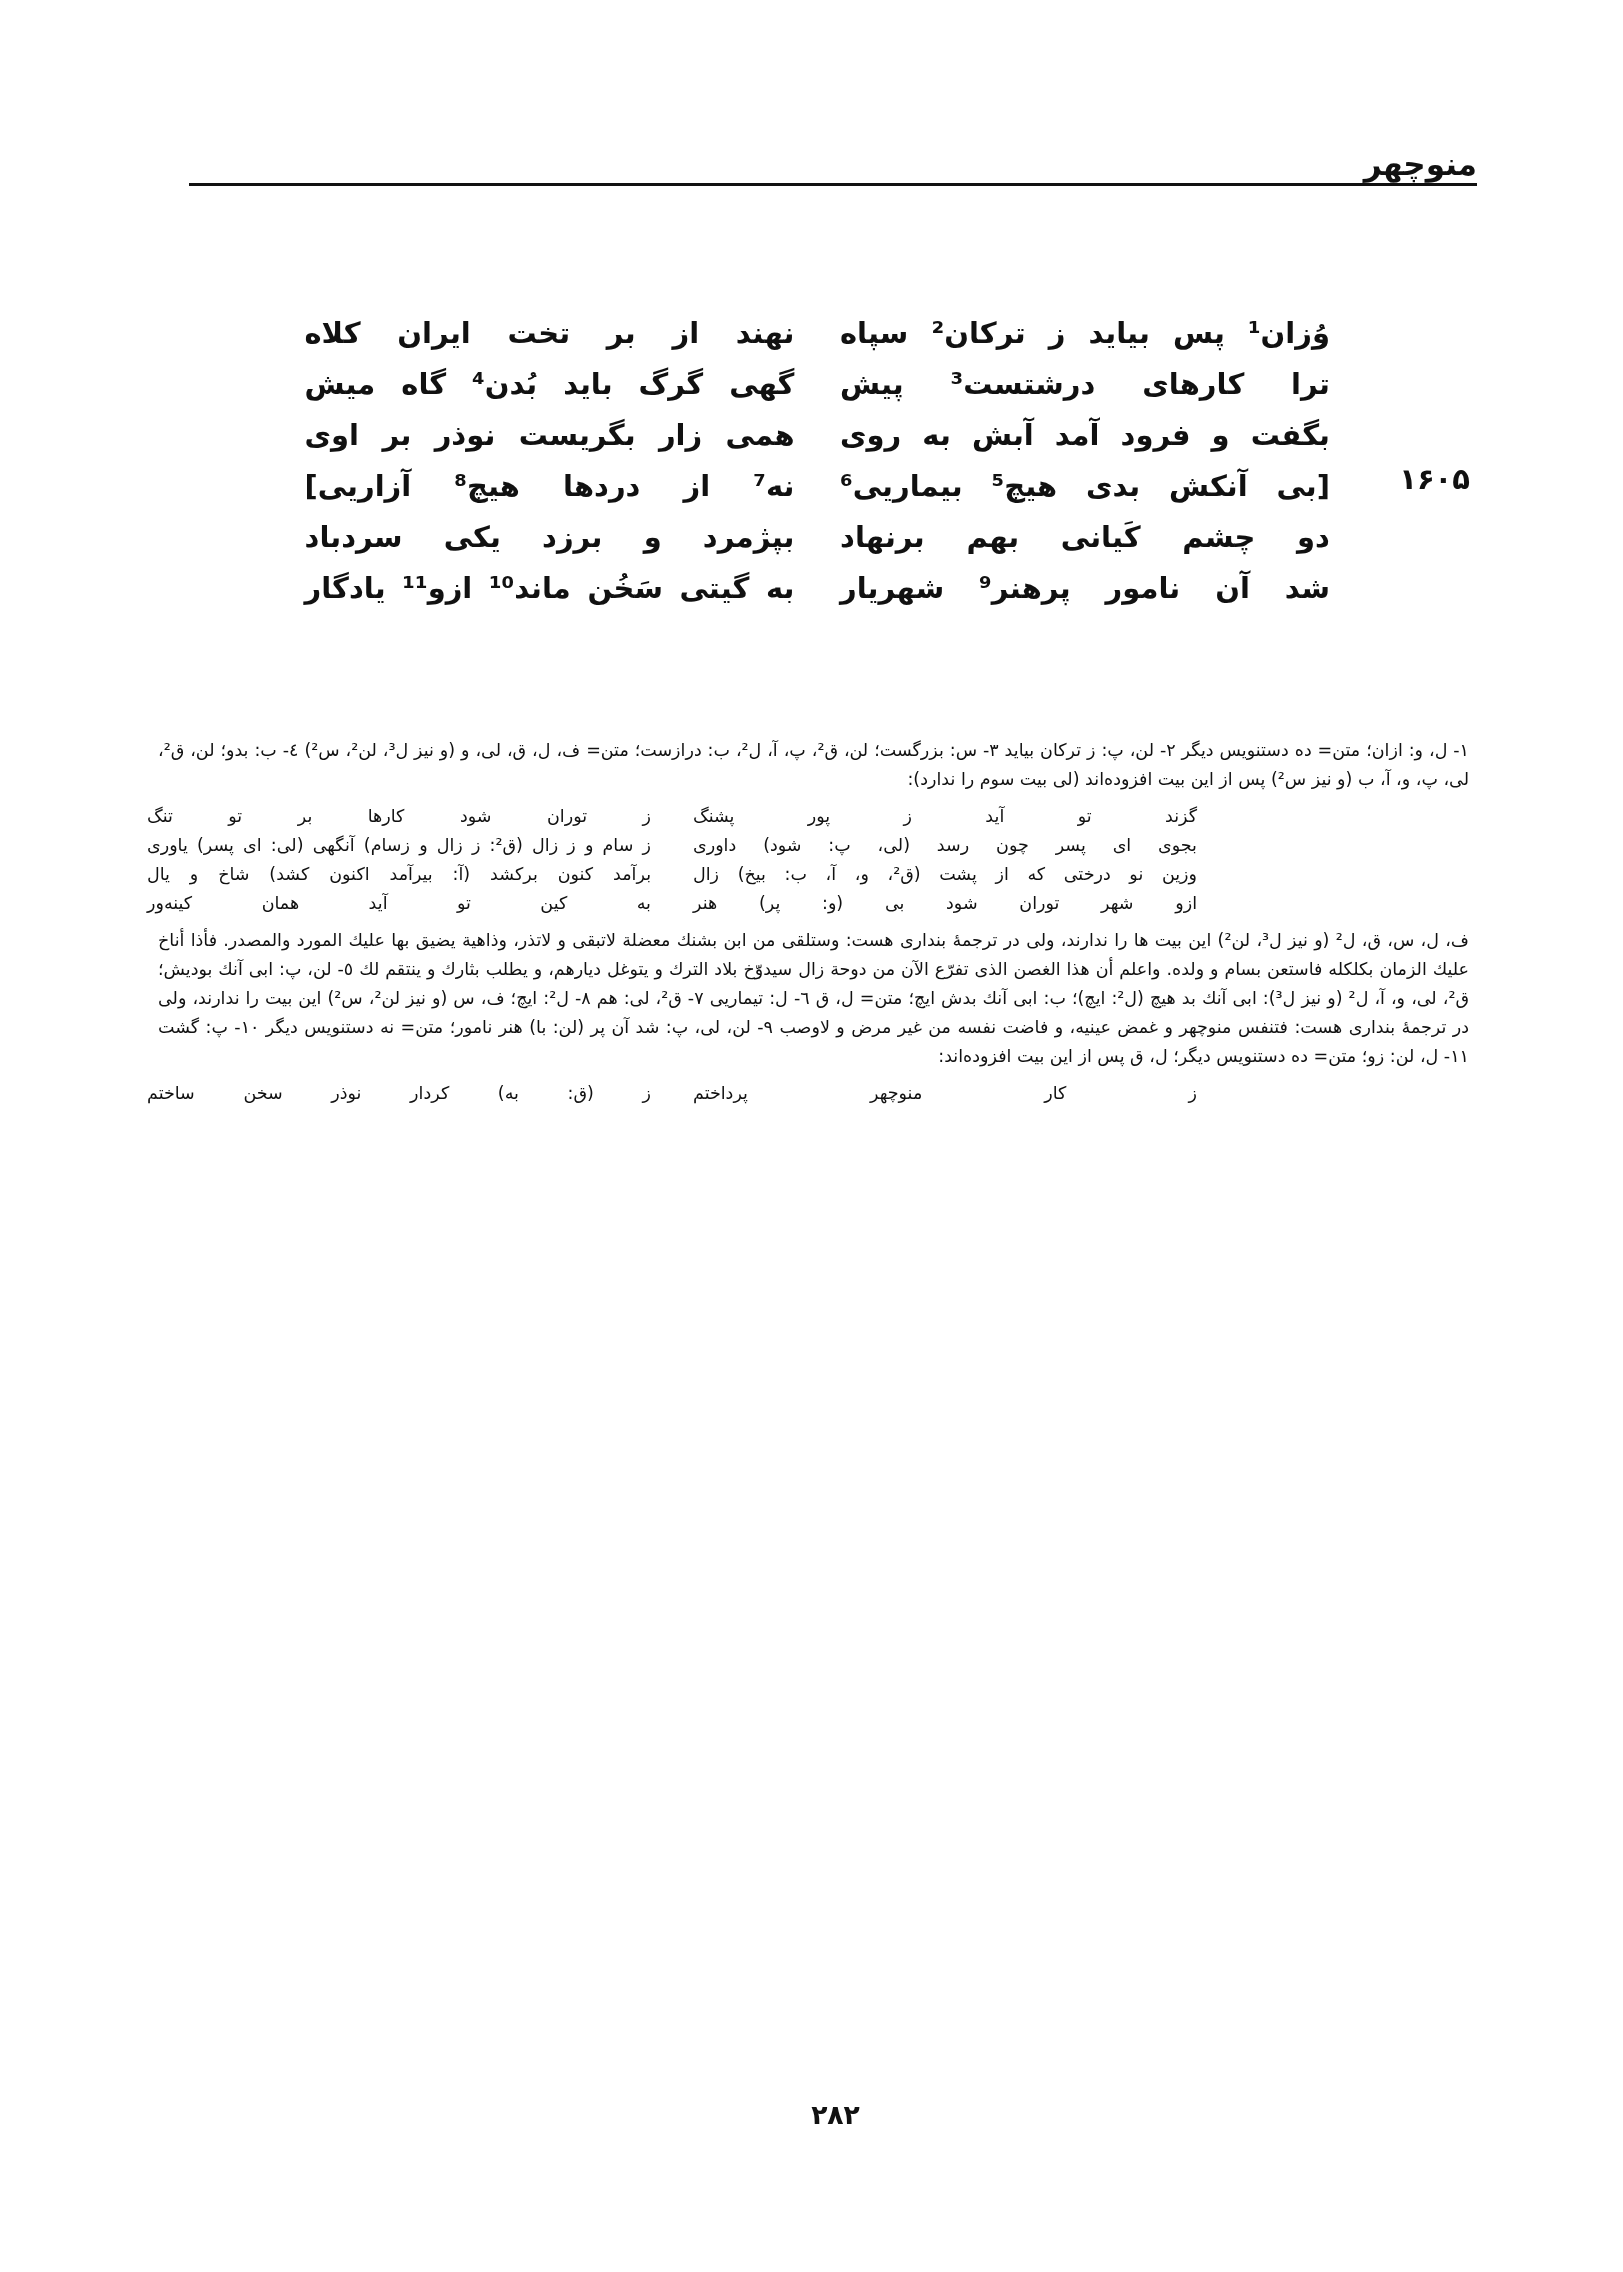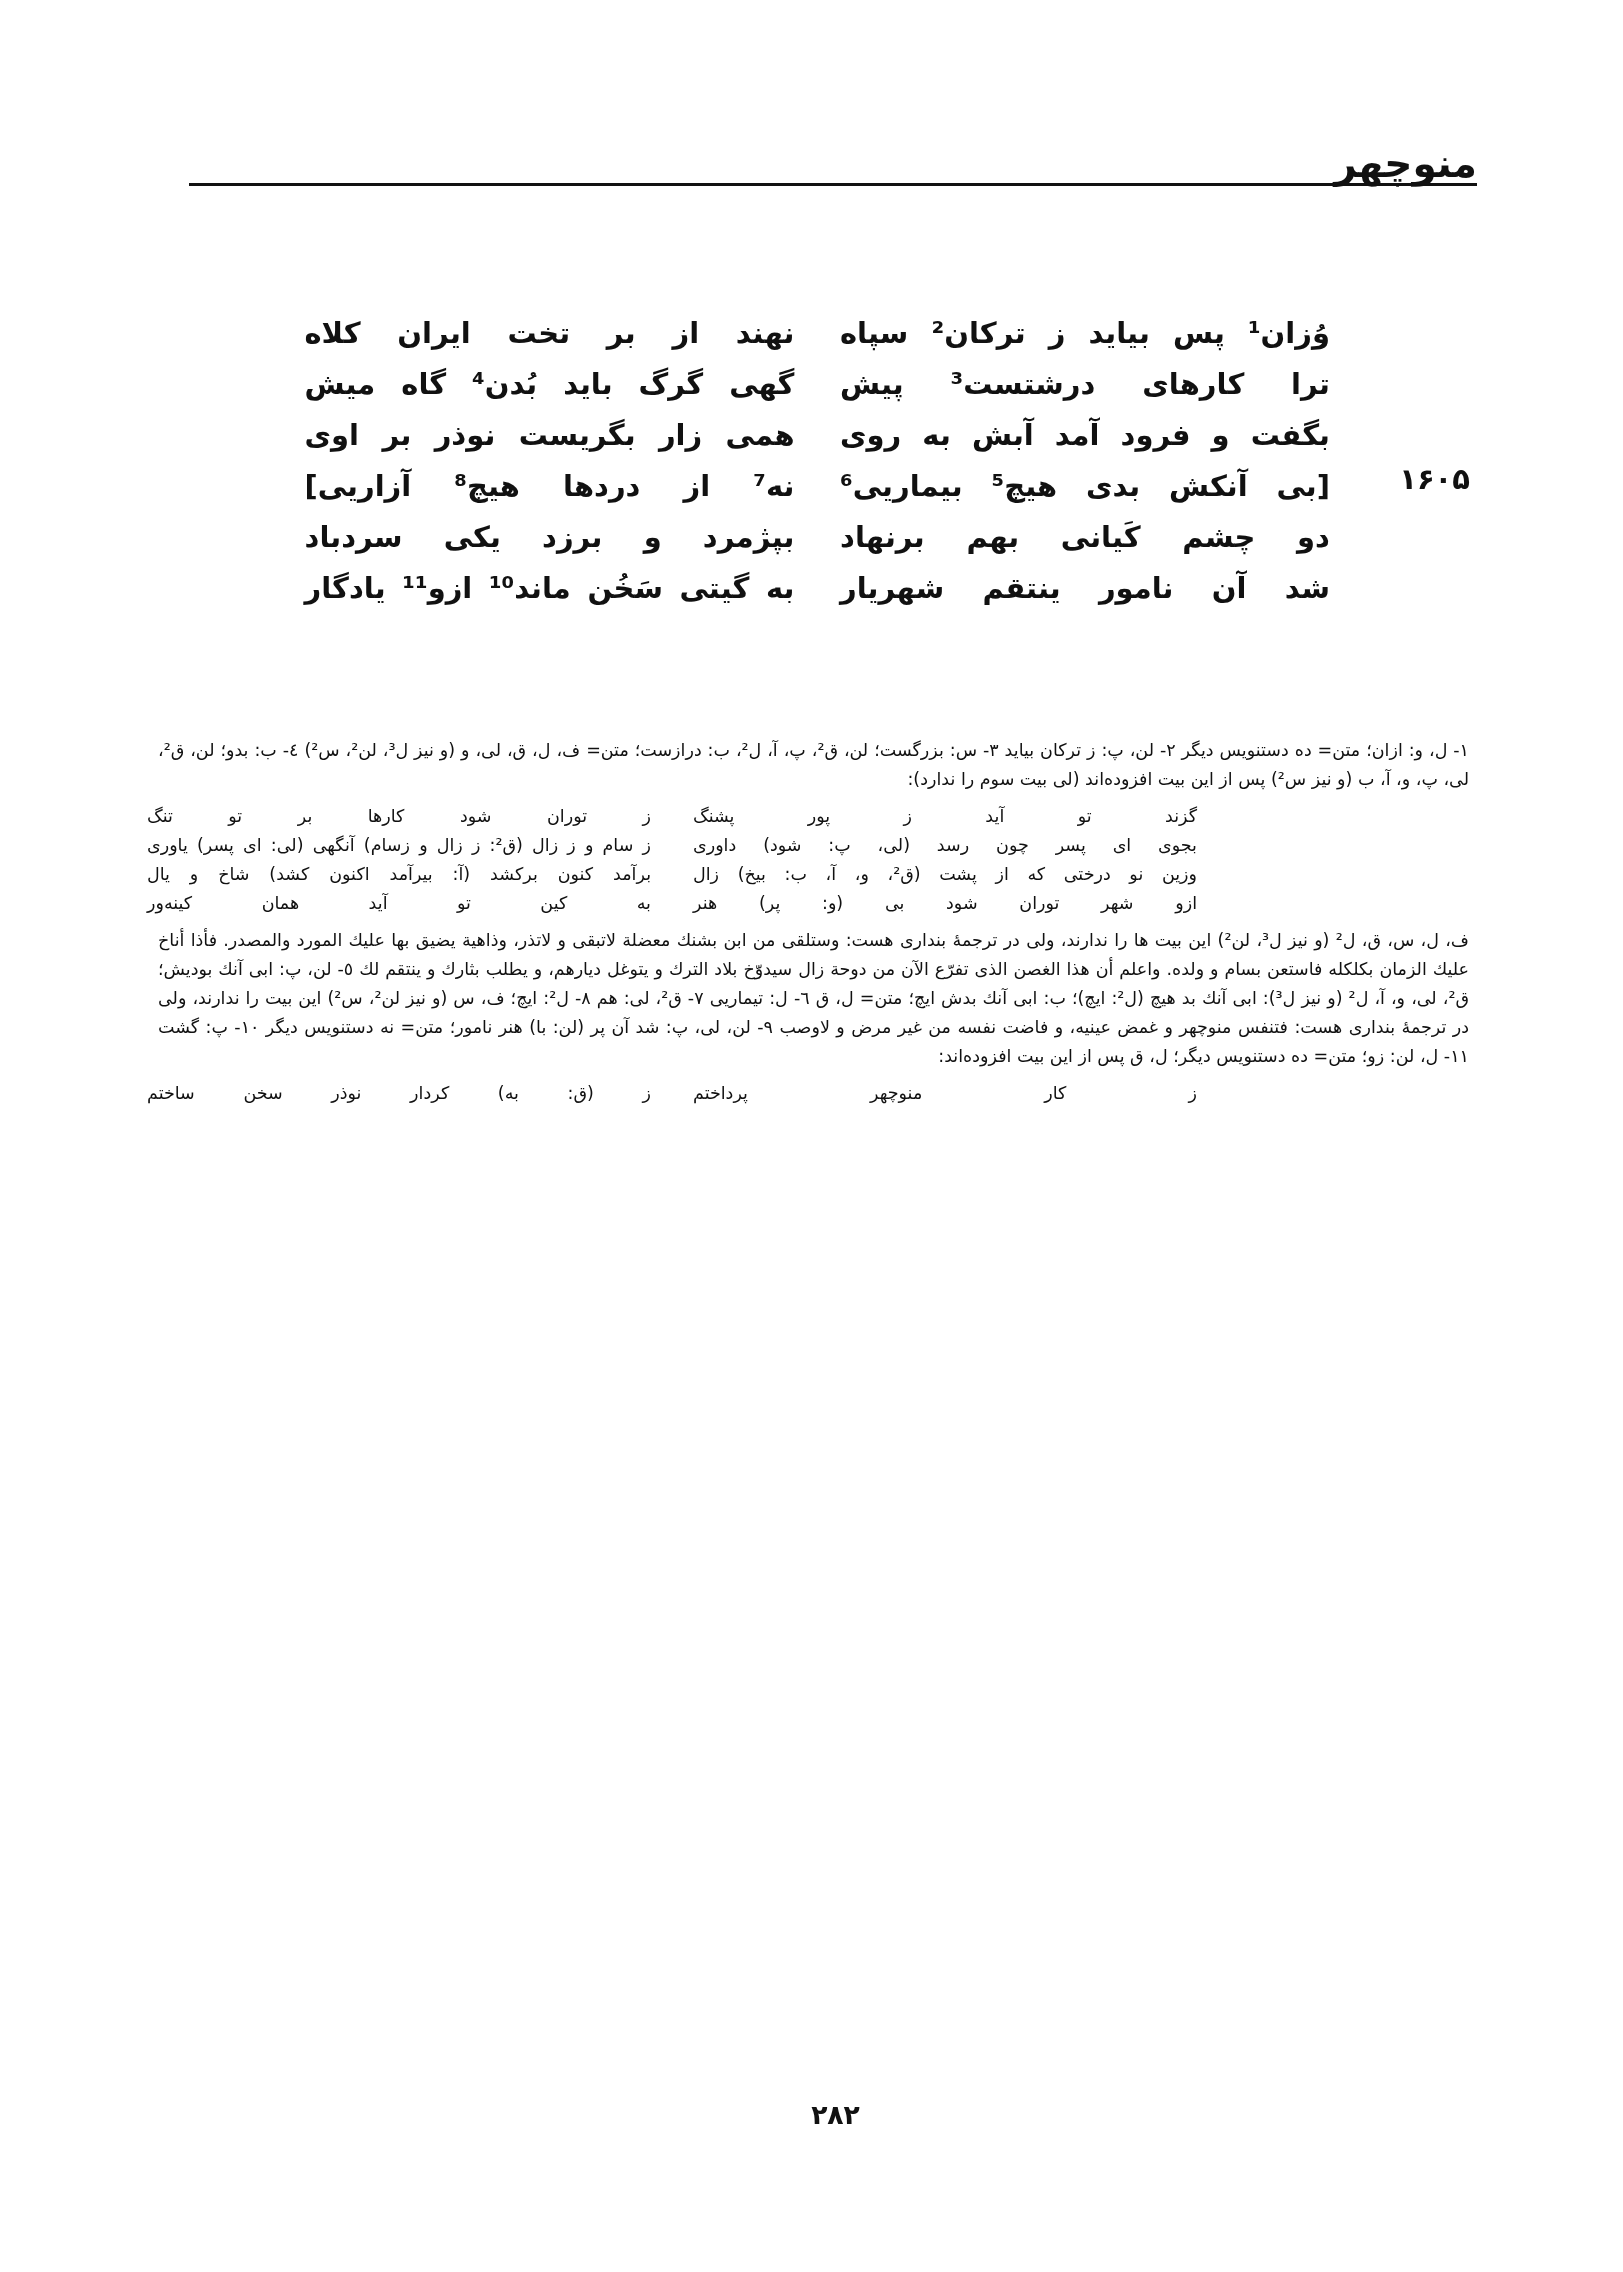--- a/index.html
+++ b/index.html
@@ -1,19 +1,19 @@
 <!DOCTYPE html>
 <html style="font-size:11.2px"><head>
 <meta charset="utf-8">
 <style>
   html, body { margin: 0; padding: 0; background: #ffffff; }
   body { width: 1624px; height: 2273px; position: relative; overflow: hidden; color: #111; font-family: "DejaVu Serif", serif; }
   .page { position: absolute; left: 0; top: 0; width: 1624px; height: 2273px; direction: rtl; }
 
-  .running-head { position: absolute; right: 147px; top: 143px; font-family: "DejaVu Sans", sans-serif; font-weight: bold; font-size: 39px; line-height: 42px; }
+  .running-head { position: absolute; right: 147px; top: 143px; font-family: "DejaVu Sans", sans-serif; font-weight: bold; font-size: 31px; line-height: 42px; }
   .head-rule { position: absolute; left: 189px; right: 147px; top: 183px; height: 2.8px; background: #111; }
 
   .poem { position: absolute; top: 308px; left: 245px; right: 154px; }
   .verse { position: relative; height: 51px; }
   .hem-right { position: absolute; right: 140px; width: 490px; text-align: justify; text-align-last: justify; font-size: 29px; line-height: 51px; font-weight: bold; font-family: "DejaVu Sans", sans-serif; white-space: nowrap; }
   .hem-left { position: absolute; left: 31.5px; width: 490px; text-align: justify; text-align-last: justify; font-size: 29px; line-height: 51px; font-weight: bold; font-family: "DejaVu Sans", sans-serif; white-space: nowrap; margin-left: 28px; }
   .verse-num { position: absolute; right: 0; top: 0; font-size: 29px; line-height: 51px; font-family: "DejaVu Sans", sans-serif; font-weight: bold; margin-top: 44px; }
 
   .notes { position: absolute; top: 728px; left: 150px; right: 147px; font-family: "DejaVu Sans", sans-serif; font-size: 17.5px; line-height: 29px; text-align: justify; }
   .notes p { margin: 8px; }
@@ -51,21 +51,21 @@
       <span class="hem-right">[بی آنکش بدی هیچ⁵ بیماریی⁶</span>
       <span class="hem-left">نه⁷ از دردها هیچ⁸ آزاریی]</span>
     </div>
     <div class="verse">
       <span class="verse-num"></span>
       <span class="hem-right">دو چشم کَیانی بهم برنهاد</span>
       <span class="hem-left">بپژمرد و برزد یکی سردباد</span>
     </div>
     <div class="verse">
       <span class="verse-num"></span>
-      <span class="hem-right">شد آن نامور ينتقم شهریار</span>
+      <span class="hem-right">شد آن نامور پرهنر⁹ شهریار</span>
       <span class="hem-left">به گیتی سَخُن ماند¹⁰ ازو¹¹ یادگار</span>
     </div>
   </div>
 
   <div class="notes">
     <p>۱- ل، و: ازان؛ متن= ده دستنویس دیگر   ۲- لن، پ: ز ترکان بیاید   ۳- س: بزرگست؛ لن، ق²، پ، آ، ل²، ب: درازست؛ متن= ف، ل، ق، لی، و (و نیز ل³، لن²، س²)   ٤- ب: بدو؛ لن، ق²، لی، پ، و، آ، ب (و نیز س²) پس از این بیت افزوده‌اند (لی بیت سوم را ندارد):</p>
     <div class="couplet">
       <span class="h1">گزند تو آید ز پور پشنگ</span>
       <span class="gap"></span>
       <span class="h2">ز توران شود کارها بر تو تنگ</span>

